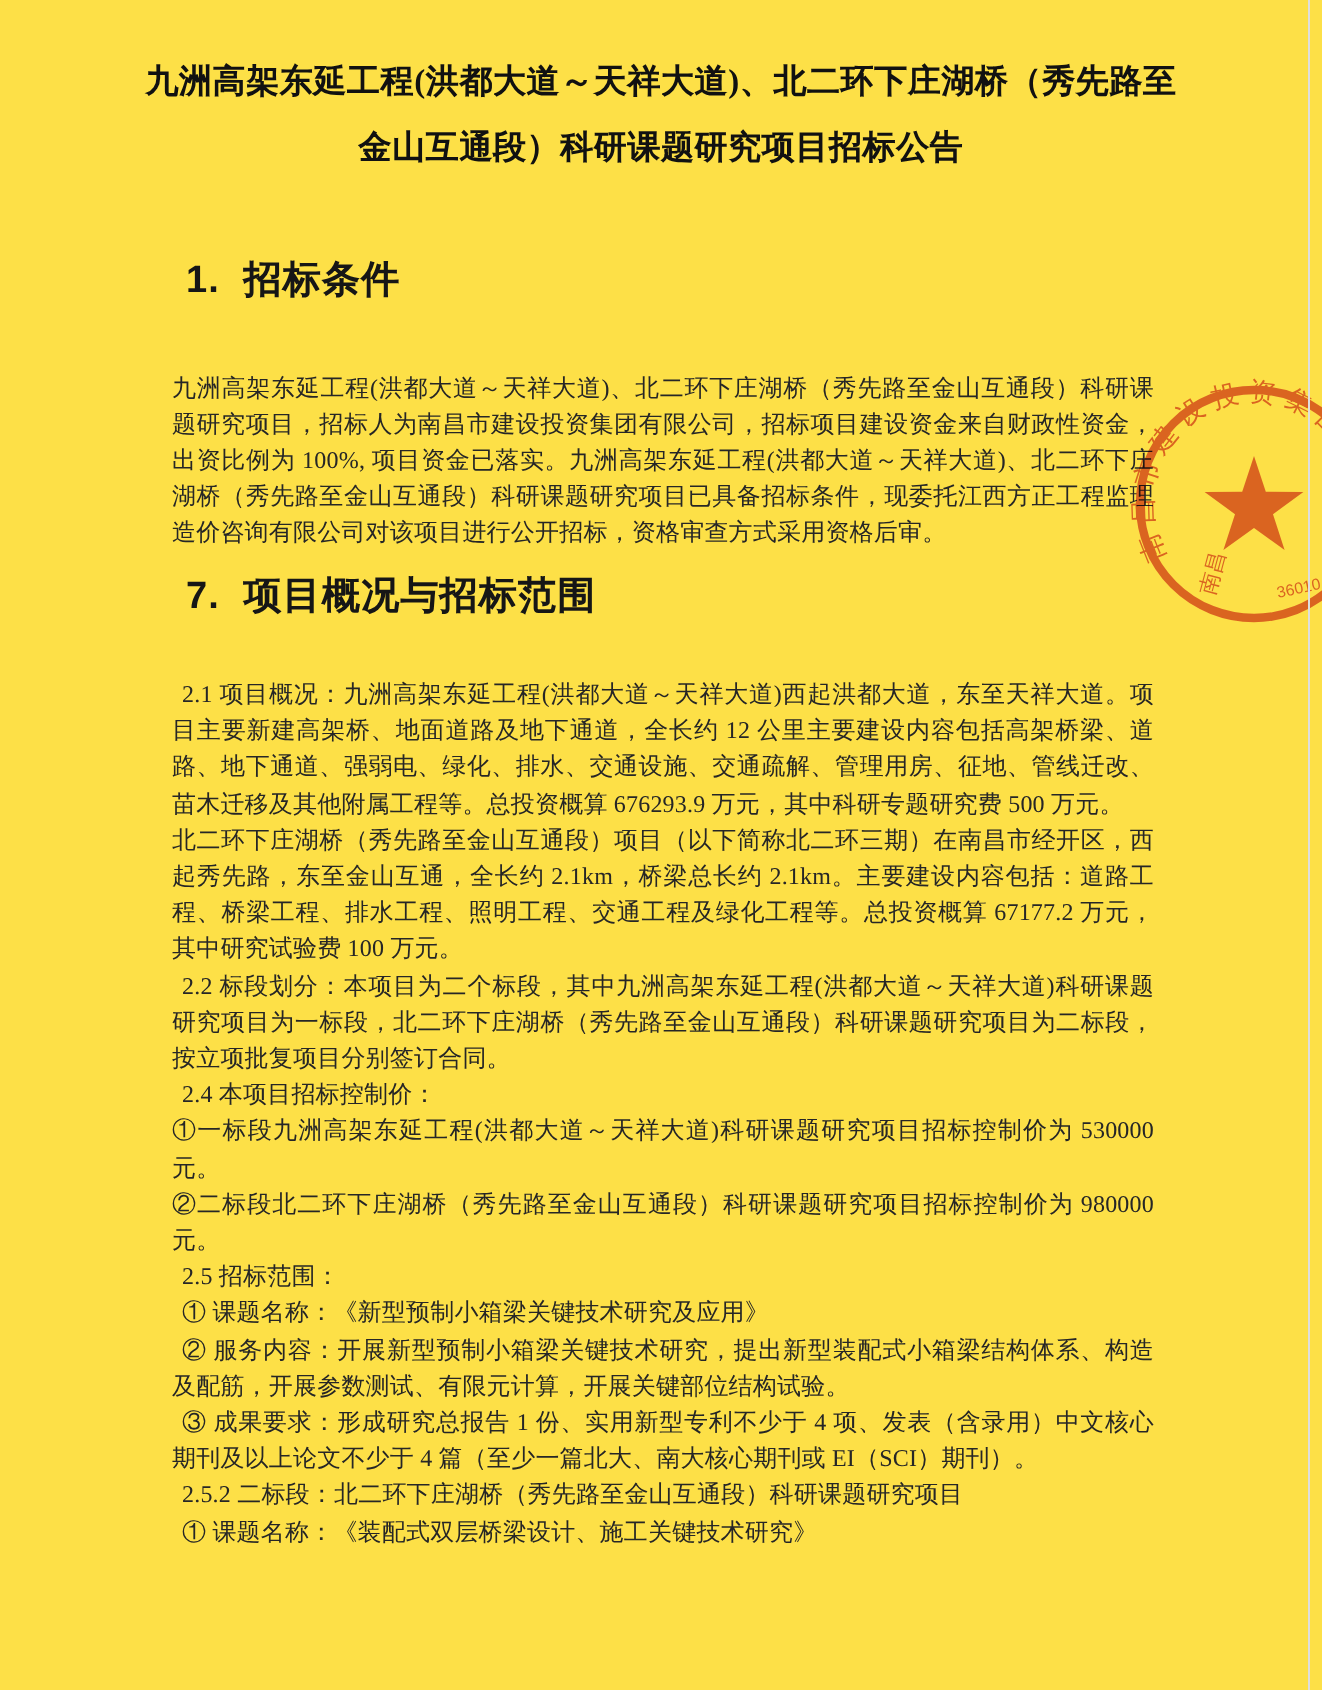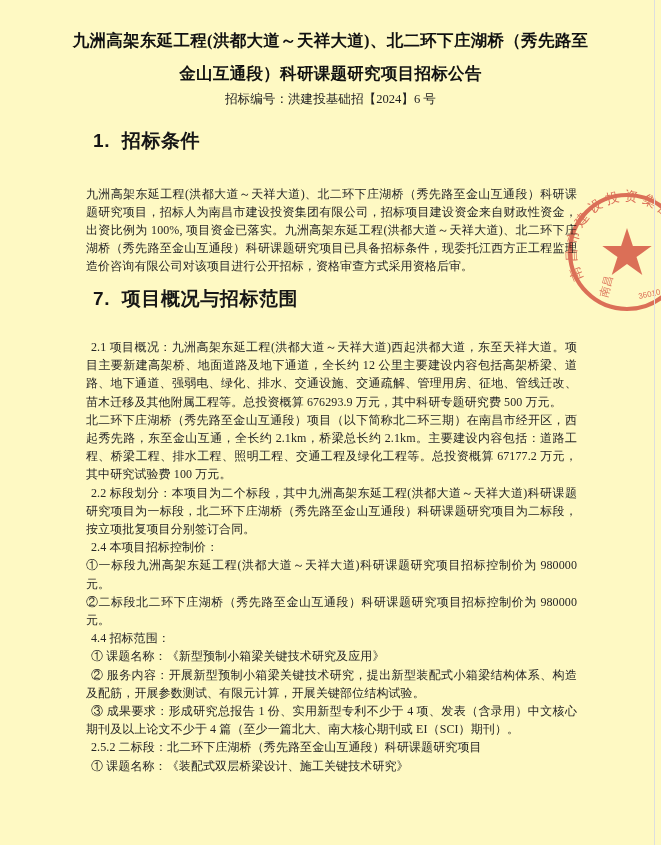--- a/index.html
+++ b/index.html
@@ -1,19 +1,19 @@
 <!DOCTYPE html>
 <html><head>
 <meta charset="utf-8">
 <style>
   html,body { margin:0; padding:0; background:#ffffff; }
   .page {
     position:relative;
     width:661px; height:845px;
-    background:#fef9c3;
+    background:#fde047;
     overflow:hidden;
     font-family:"Liberation Serif","DejaVu Serif",serif;
     color:#222222;
   }
   .title {
     position:absolute; top:24px; left:68px; right:68px;
     margin:0;
     text-align:center;
     font-family:"Liberation Serif","DejaVu Serif",serif;
     font-size:16.5px; font-weight:bold; line-height:33px;
@@ -67,36 +67,35 @@
     background:#dedede;
   }
 </style>
 </head>
 <body>
 
 <div class="page">
 
   <h1 class="title">九洲高架东延工程(洪都大道～天祥大道)、北二环下庄湖桥（秀先路至金山互通段）科研课题研究项目招标公告</h1>
 
-  <div class="bid-line">招标编号：洪建投基础招【2024】6 号</div>
 
   <h2 class="sec-heading h-sec1">1.  招标条件</h2>
 
   <p class="para sec1-body">九洲高架东延工程(洪都大道～天祥大道)、北二环下庄湖桥（秀先路至金山互通段）科研课题研究项目，招标人为南昌市建设投资集团有限公司，招标项目建设资金来自财政性资金，出资比例为 100%, 项目资金已落实。九洲高架东延工程(洪都大道～天祥大道)、北二环下庄湖桥（秀先路至金山互通段）科研课题研究项目已具备招标条件，现委托江西方正工程监理造价咨询有限公司对该项目进行公开招标，资格审查方式采用资格后审。</p>
 
   <h2 class="sec-heading h-sec2">7.  项目概况与招标范围</h2>
 
   <div class="sec2-body">
     <p class="para ind">2.1 项目概况：九洲高架东延工程(洪都大道～天祥大道)西起洪都大道，东至天祥大道。项目主要新建高架桥、地面道路及地下通道，全长约 12 公里主要建设内容包括高架桥梁、道路、地下通道、强弱电、绿化、排水、交通设施、交通疏解、管理用房、征地、管线迁改、苗木迁移及其他附属工程等。总投资概算 676293.9 万元，其中科研专题研究费 500 万元。</p>
     <p class="para">北二环下庄湖桥（秀先路至金山互通段）项目（以下简称北二环三期）在南昌市经开区，西起秀先路，东至金山互通，全长约 2.1km，桥梁总长约 2.1km。主要建设内容包括：道路工程、桥梁工程、排水工程、照明工程、交通工程及绿化工程等。总投资概算 67177.2 万元，其中研究试验费 100 万元。</p>
     <p class="para ind">2.2 标段划分：本项目为二个标段，其中九洲高架东延工程(洪都大道～天祥大道)科研课题研究项目为一标段，北二环下庄湖桥（秀先路至金山互通段）科研课题研究项目为二标段，按立项批复项目分别签订合同。</p>
     <p class="para ind">2.4 本项目招标控制价：</p>
-    <p class="para">①一标段九洲高架东延工程(洪都大道～天祥大道)科研课题研究项目招标控制价为 980000 元。</p>
+    <p class="para">①一标段九洲高架东延工程(洪都大道～天祥大道)科研课题研究项目招标控制价为 530000 元。</p>
     <p class="para">②二标段北二环下庄湖桥（秀先路至金山互通段）科研课题研究项目招标控制价为 980000 元。</p>
-    <p class="para ind">4.4 招标范围：</p>
+    <p class="para ind">2.5 招标范围：</p>
     <p class="para ind">① 课题名称：《新型预制小箱梁关键技术研究及应用》</p>
     <p class="para ind">② 服务内容：开展新型预制小箱梁关键技术研究，提出新型装配式小箱梁结构体系、构造及配筋，开展参数测试、有限元计算，开展关键部位结构试验。</p>
     <p class="para ind">③ 成果要求：形成研究总报告 1 份、实用新型专利不少于 4 项、发表（含录用）中文核心期刊及以上论文不少于 4 篇（至少一篇北大、南大核心期刊或 EI（SCI）期刊）。</p>
     <p class="para ind">2.5.2 二标段：北二环下庄湖桥（秀先路至金山互通段）科研课题研究项目</p>
     <p class="para ind">① 课题名称：《装配式双层桥梁设计、施工关键技术研究》</p>
 
   </div>
 
   <div class="seal">
     <svg viewBox="-75 -75 150 150" width="150" height="150" xmlns="http://www.w3.org/2000/svg">

